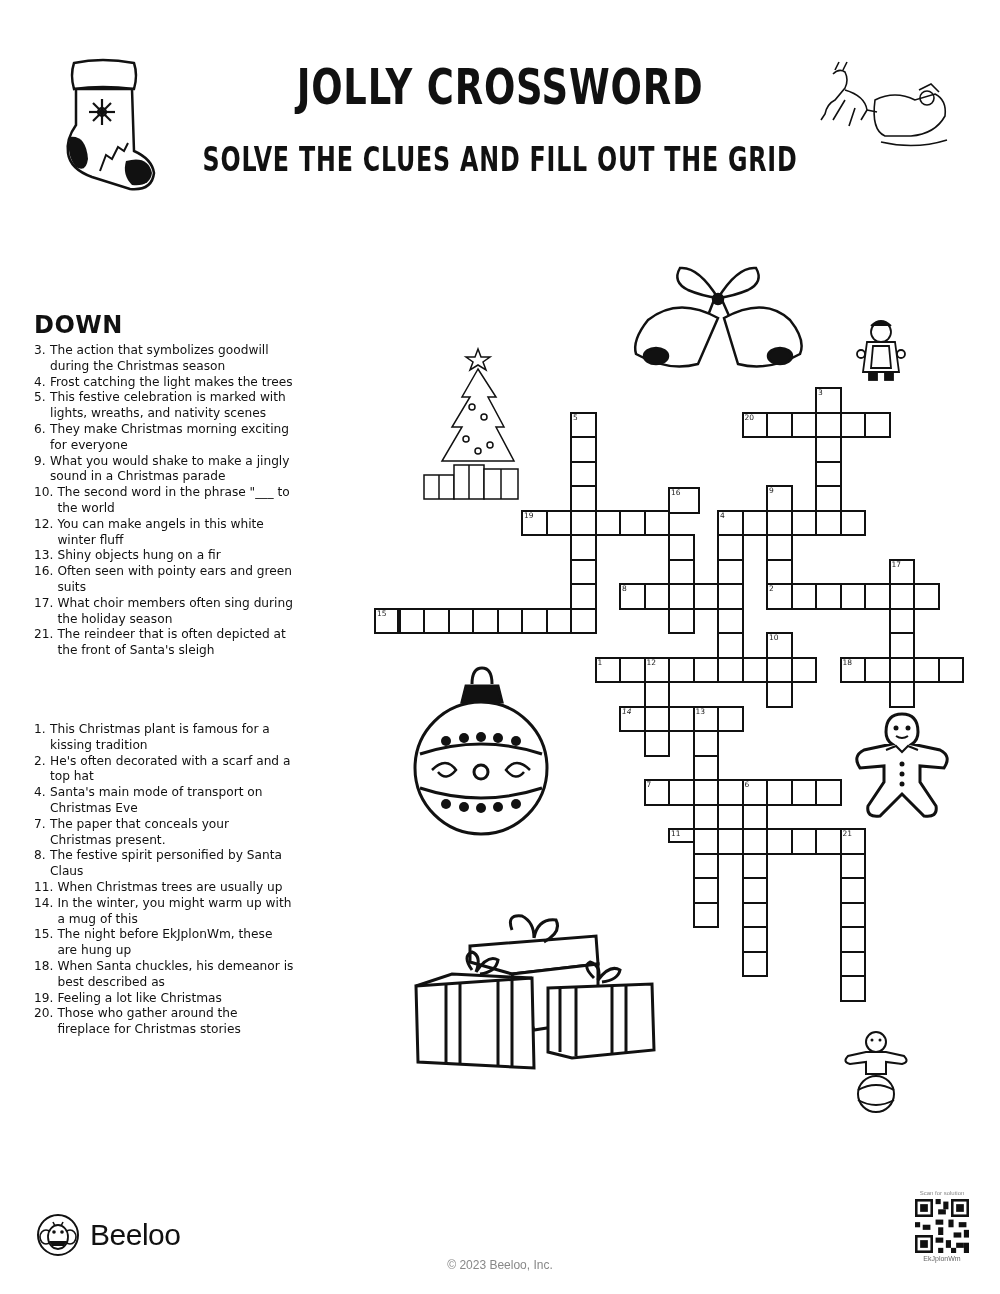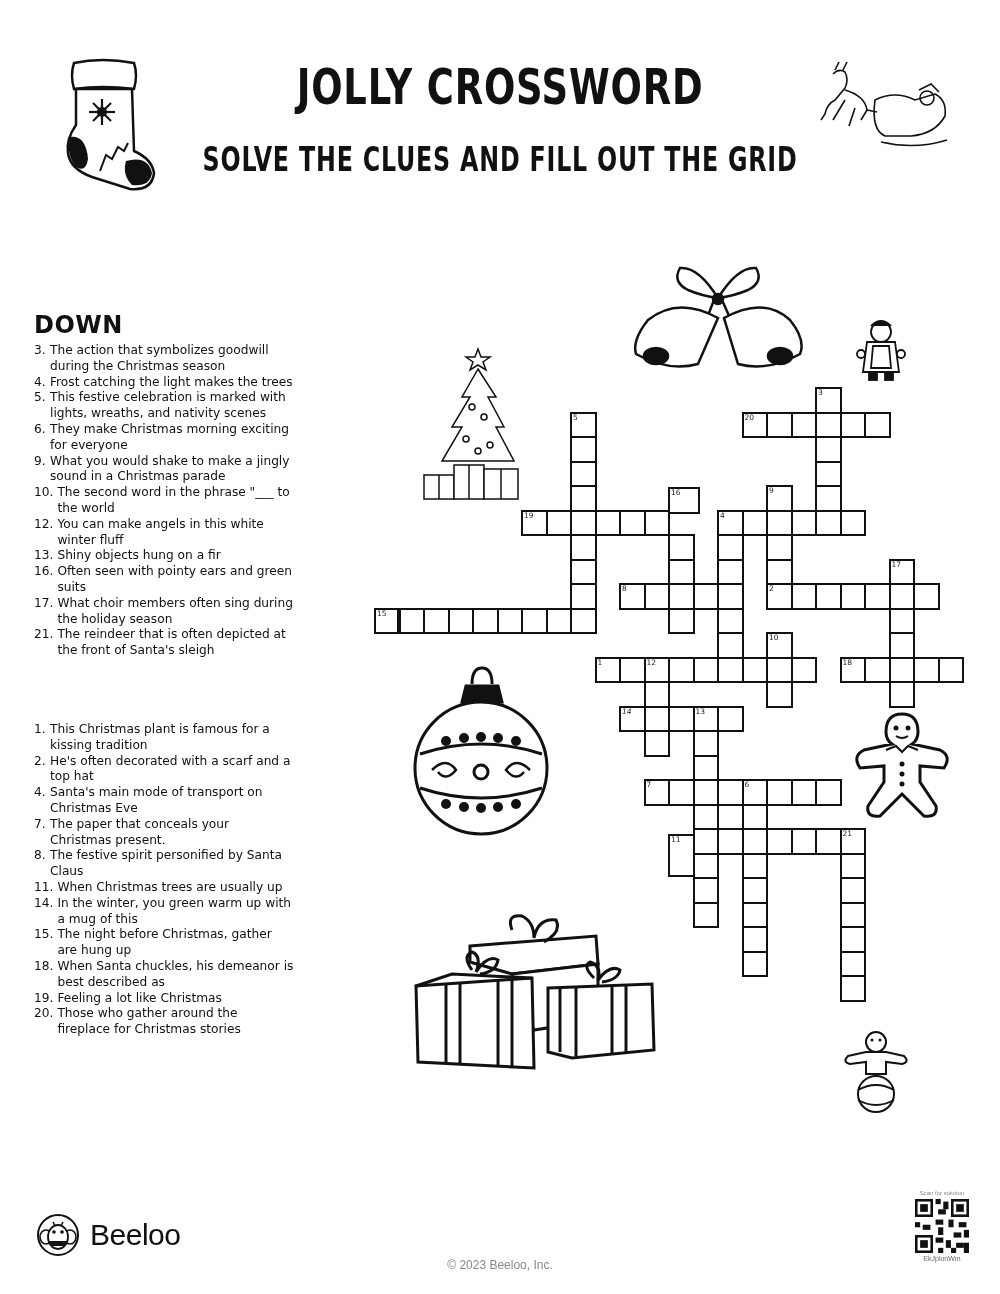--- a/index.html
+++ b/index.html
@@ -244,25 +244,25 @@
       <div class="clue">
         <span class="num">8.</span>
         <span class="txt">The festive spirit personified by Santa Claus</span>
       </div>
       <div class="clue">
         <span class="num">11.</span>
         <span class="txt">When Christmas trees are usually up</span>
       </div>
       <div class="clue">
         <span class="num">14.</span>
-        <span class="txt">In the winter, you green warm up with a mug of this</span>
+        <span class="txt">In the winter, you might warm up with a mug of this</span>
       </div>
       <div class="clue">
         <span class="num">15.</span>
-        <span class="txt">The night before Christmas, gather are hung up</span>
+        <span class="txt">The night before EkJplonWm, these are hung up</span>
       </div>
       <div class="clue">
         <span class="num">18.</span>
         <span class="txt">When Santa chuckles, his demeanor is best described as</span>
       </div>
       <div class="clue">
         <span class="num">19.</span>
         <span class="txt">Feeling a lot like Christmas</span>
       </div>
       <div class="clue">
@@ -315,21 +315,21 @@
     <div class="cell" style="left: 766px; top: 779px; width: 26.5px; height: 26.5px;"></div>
     <div class="cell" style="left: 790.5px; top: 779px; width: 26.5px; height: 26.5px;"></div>
     <div class="cell" style="left: 815px; top: 779px; width: 26.5px; height: 26.5px;"></div>
     <div class="cell" style="left: 619px; top: 583px; width: 26.5px; height: 26.5px;">
       <span class="n">8</span>
     </div>
     <div class="cell" style="left: 643.5px; top: 583px; width: 26.5px; height: 26.5px;"></div>
     <div class="cell" style="left: 668px; top: 583px; width: 26.5px; height: 26.5px;"></div>
     <div class="cell" style="left: 692.5px; top: 583px; width: 26.5px; height: 26.5px;"></div>
     <div class="cell" style="left: 717px; top: 583px; width: 26.5px; height: 26.5px;"></div>
-    <div class="cell" style="left: 668px; top: 828px; width: 26.5px; height: 43px; margin-top: 6px;">
+    <div class="cell" style="left: 668px; top: 828px; width: 26.5px; height: 15px;">
       <span class="n">11</span>
     </div>
     <div class="cell" style="left: 692.5px; top: 828px; width: 26.5px; height: 26.5px;"></div>
     <div class="cell" style="left: 717px; top: 828px; width: 26.5px; height: 26.5px;"></div>
     <div class="cell" style="left: 741.5px; top: 828px; width: 26.5px; height: 26.5px;"></div>
     <div class="cell" style="left: 766px; top: 828px; width: 26.5px; height: 26.5px;"></div>
     <div class="cell" style="left: 790.5px; top: 828px; width: 26.5px; height: 26.5px;"></div>
     <div class="cell" style="left: 815px; top: 828px; width: 26.5px; height: 26.5px;"></div>
     <div class="cell" style="left: 839.5px; top: 828px; width: 26.5px; height: 26.5px;">
       <span class="n">21</span>

